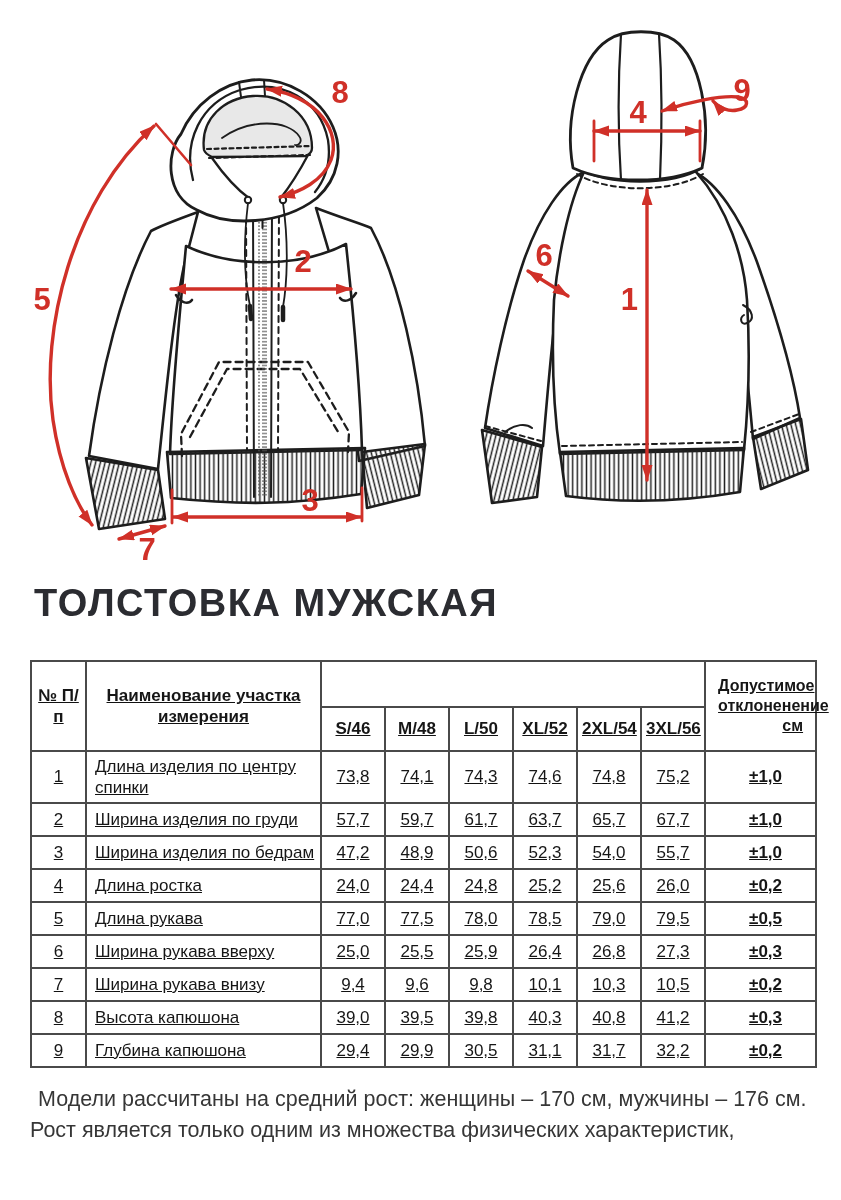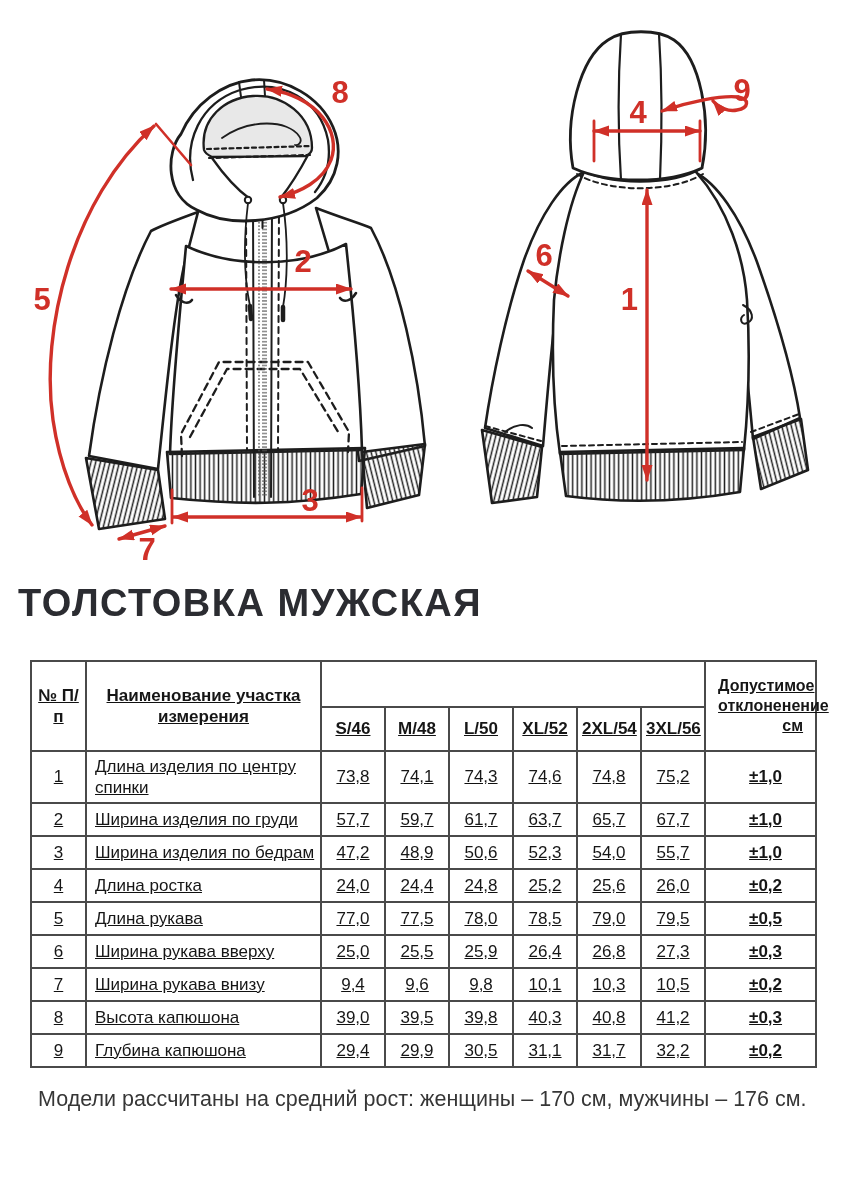--- a/index.html
+++ b/index.html
@@ -1,19 +1,19 @@
 <!DOCTYPE html>
 <html><head>
 <meta charset="utf-8">
 <style>
   html,body{margin:0;padding:0;background:#fff;}
   .page{position:relative;width:841px;height:1200px;background:#fff;overflow:hidden;
         font-family:"Liberation Sans",sans-serif;color:#111;}
   .diagram{position:absolute;left:0;top:0;}
-  .page-title{position:absolute;left:18px;top:582px;margin:0;font-size:38px;font-weight:bold;
+  .page-title{position:absolute;left:34px;top:582px;margin:0;font-size:38px;font-weight:bold;
         letter-spacing:1.5px;color:#2b2c31;}
   table.size-table{position:absolute;left:30px;top:660px;width:785px;border-collapse:collapse;
         table-layout:fixed;background:#fff;text-decoration:underline;}
   .size-table th,.size-table td{border:2px solid #4a4a4a;font-size:17px;color:#161616;
         text-align:center;vertical-align:middle;padding:2px 4px;line-height:1.25;}
   .size-table thead th{font-weight:bold;}
   .size-table thead tr.hr1 th{height:40px;}
   .size-table thead tr.hr2 th{height:38px;}
   .size-table th.c-tol{font-size:16px;padding:2px 12px;text-align:right;}
   .size-table td.c-name{text-align:left;padding-left:8px;}
@@ -307,14 +307,15 @@
           <td>31,1</td>
           <td>31,7</td>
           <td>32,2</td>
           <td class="c-tolv">±0,2</td>
         </tr>
       </tbody>
   </table>
 
   <div class="footer">
     <p class="indent">Модели рассчитаны на средний рост: женщины – 170 см, мужчины – 176 см.</p>
+    <p>Рост является только одним из множества физических характеристик,</p>
   </div>
 </div>
 
 </body></html>

